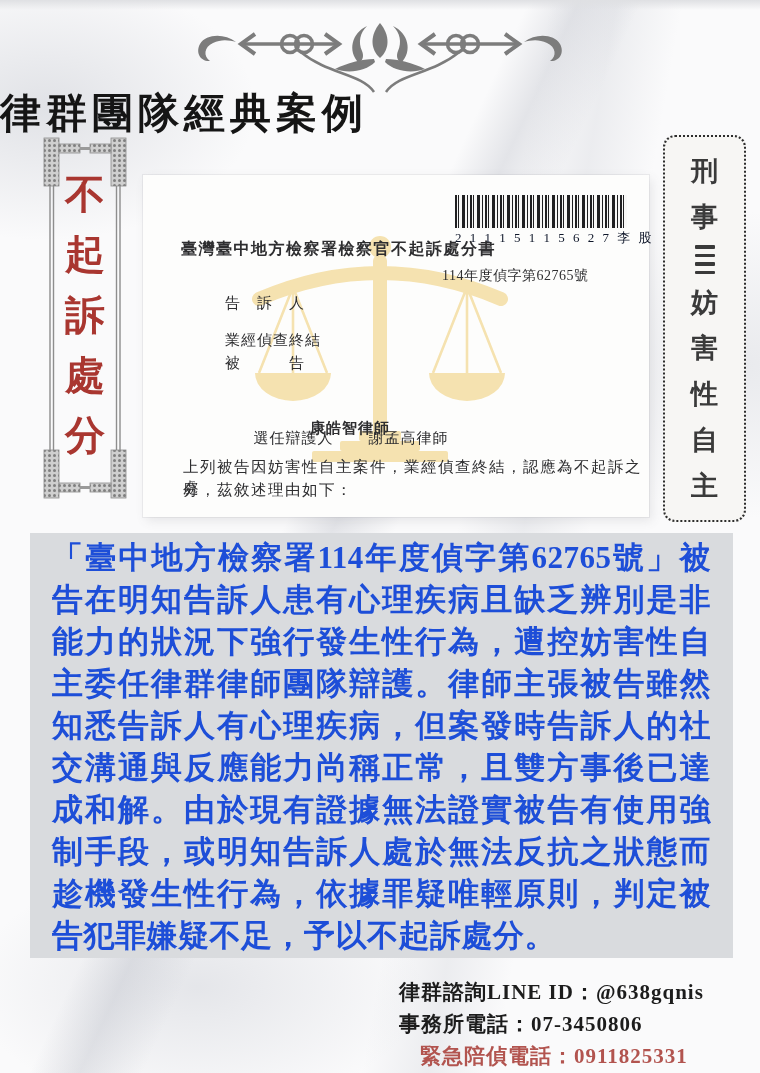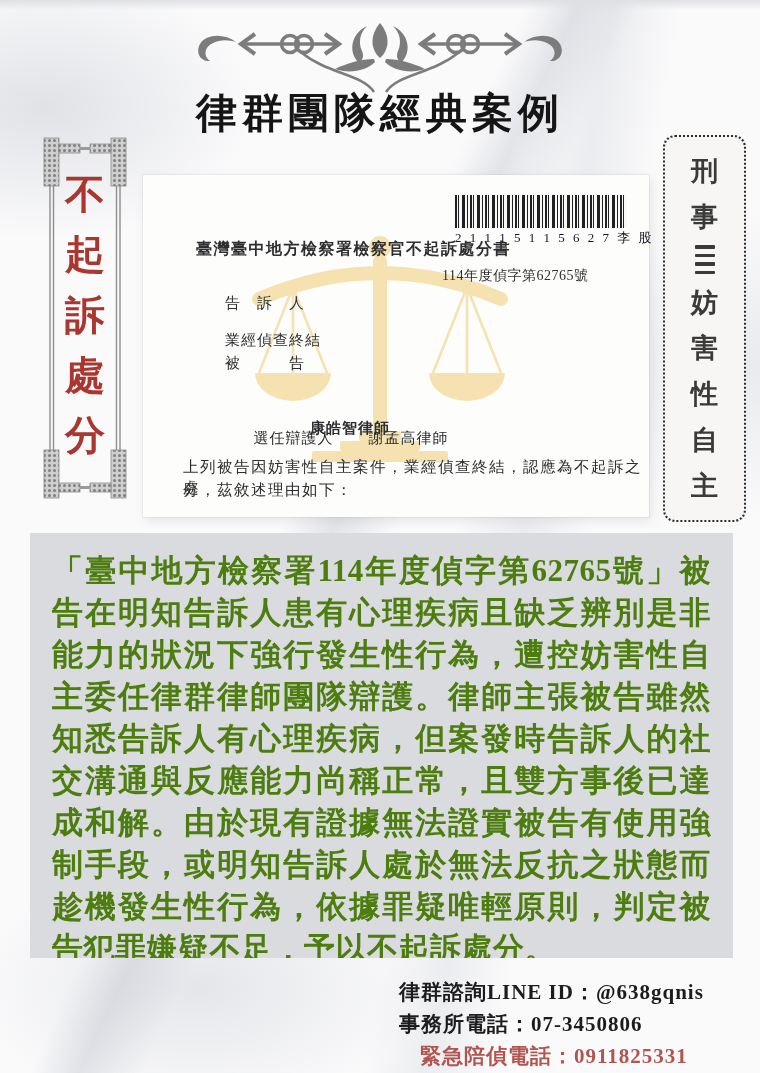--- a/index.html
+++ b/index.html
@@ -13,21 +13,21 @@
       linear-gradient(100deg, rgba(255,255,255,0) 58%, rgba(160,165,178,0.16) 65%, rgba(255,255,255,0) 72%),
       radial-gradient(ellipse 300px 190px at 6% 10%, rgba(165,170,182,0.30), rgba(255,255,255,0) 70%),
       radial-gradient(ellipse 280px 220px at 98% 34%, rgba(165,170,182,0.20), rgba(255,255,255,0) 70%),
       radial-gradient(ellipse 320px 180px at 26% 92%, rgba(165,170,182,0.25), rgba(255,255,255,0) 70%),
       radial-gradient(ellipse 240px 160px at 70% 65%, rgba(175,180,190,0.14), rgba(255,255,255,0) 70%);
   }
   .abs{position:absolute;}
   
   #header-ornament{left:190px;top:20px;width:380px;height:78px;}
   #page-title{
-    left:0;top:86px;width:760px;text-align:center;
+    left:0;top:86px;width:760px;text-align:left;
     font-family:"Liberation Serif","DejaVu Serif",serif;
     font-size:41px;font-weight:900;color:#151515;letter-spacing:5px;
   }
   
   #left-frame{left:42px;top:133px;width:86px;height:370px;}
   #left-frame svg{position:absolute;left:0;top:0;}
   #left-banner-text{
     position:absolute;left:0;top:0;width:86px;height:370px;
     padding:34px 0 40px;box-sizing:border-box;
     display:flex;flex-direction:column;align-items:center;justify-content:space-between;
@@ -44,21 +44,21 @@
   #barcode{left:312px;top:20px;width:172px;}
   #barcode-bars{
     width:172px;height:33px;
     background:repeating-linear-gradient(90deg,
       #202022 0px,#202022 2px,#f8f8f7 2px,#f8f8f7 3px,
       #202022 3px,#202022 4px,#f8f8f7 4px,#f8f8f7 7px,
       #202022 7px,#202022 10px,#f8f8f7 10px,#f8f8f7 12px,
       #202022 12px,#202022 13px,#f8f8f7 13px,#f8f8f7 15px);
   }
   #barcode-number{margin-top:1px;font-size:13px;letter-spacing:2.5px;color:#0f172a;white-space:nowrap;}
-  #doc-title{left:53px;top:64px;font-size:16px;font-weight:700;letter-spacing:1.5px;}
+  #doc-title{left:38px;top:64px;font-size:16px;font-weight:700;letter-spacing:1.5px;}
   #doc-case-number{left:299px;top:92px;font-size:14px;letter-spacing:0.5px;text-align:right;}
   .doc-line{font-size:15px;letter-spacing:1px;white-space:pre;}
   #doc-complainant{left:82px;top:119px;}
   #doc-agent{left:82px;top:156px;}
   #doc-defendant{left:82px;top:179px;}
   #doc-defender{left:82px;top:237px;}
   #doc-defender .name{margin-left:35px;}
   #doc-defender2{left:167px;top:244px;font-weight:bold;}
   #doc-body1{left:40px;top:282px;font-size:15.5px;letter-spacing:1.5px;}
   #doc-body2{left:40px;top:305px;font-size:15.5px;letter-spacing:1.5px;}
@@ -68,23 +68,23 @@
     background:#f7f6f4;border:2px dotted #2d2d2d;border-radius:12px;
     display:flex;flex-direction:column;align-items:center;justify-content:space-between;
     padding:16px 0;font-family:"Liberation Serif","DejaVu Serif",serif;
     font-size:27px;font-weight:700;color:#3a3a3a;
   }
   #separator-dashes{display:flex;flex-direction:column;align-items:center;gap:5px;}
   #separator-dashes .dash{width:20px;height:3.5px;background:#3a3a3a;border-radius:1px;}
   
   #summary-block{
     left:30px;top:533px;width:703px;height:425px;box-sizing:border-box;
-    background:#d9dbde;padding:17px 22px 0;overflow:hidden;
-    font-family:"Liberation Serif","DejaVu Serif",serif;
-    font-size:31px;line-height:42px;font-weight:700;color:#4d7c0f;
+    background:#d9dbde;padding:4px 22px 0;overflow:hidden;
+    font-family:"Liberation Serif","DejaVu Serif",serif;
+    font-size:31px;line-height:42px;font-weight:700;color:#1d4ed8;
     text-align:justify;letter-spacing:0.5px;
   }
   
   #contact{
     left:399px;top:976px;
     font-family:"Liberation Serif","DejaVu Serif",serif;
     font-size:21px;font-weight:700;color:#1c1c1c;line-height:32px;letter-spacing:1px;
   }
   #contact-emergency{color:#b2544f;margin-left:21px;}
 </style>

